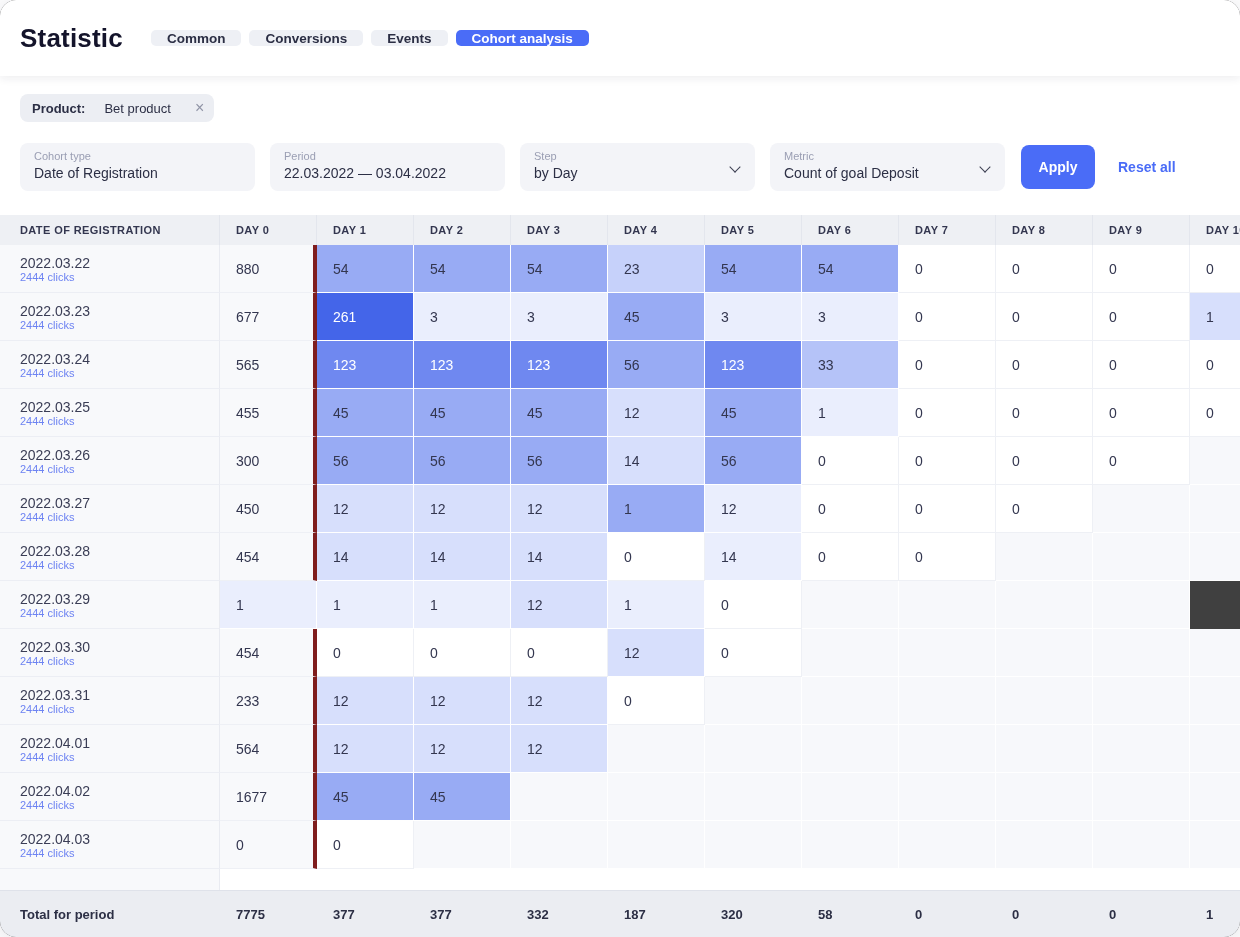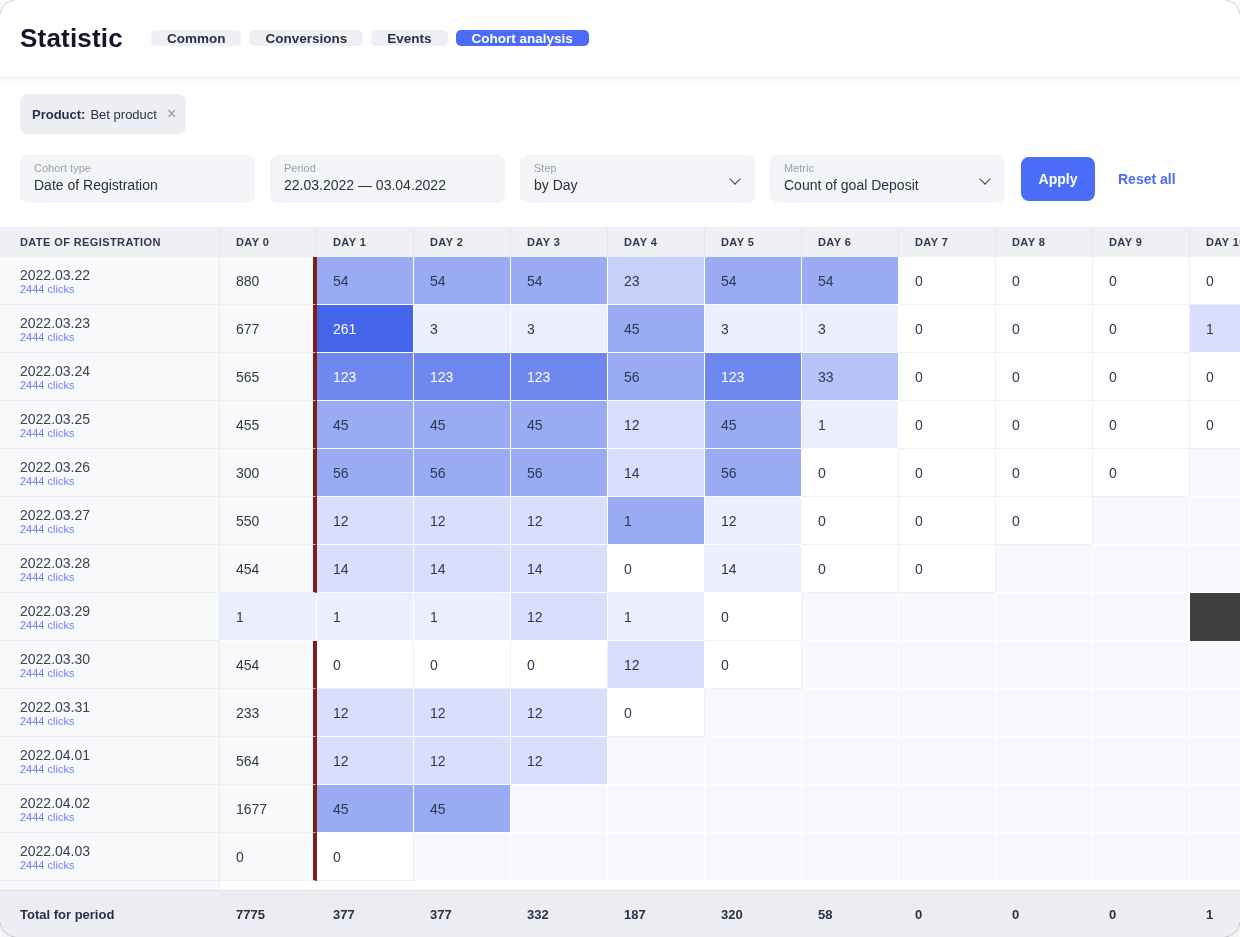--- a/index.html
+++ b/index.html
@@ -38,23 +38,23 @@
     font-size:13.5px; font-weight:600;
     font-family:inherit;
     text-align:right;
   }
   .tab.active { background:#4a6cf7; color:#fff; }
 
   
   .chip-row { flex:0 0 46px; padding:18px 20px 0; background:#fff; }
   .chip {
     display:inline-flex; align-items:center;
-    height:40px; padding:0 10px 0 12px;
+    height:28px; padding:0 10px 0 12px;
     background:#eceef3; border-radius:8px;
-    font-size:13px; color:#2c2f45; gap:5px;
+    font-size:13px; color:#2c2f45; gap:19px;
     cursor:pointer;
   }
   .chip-label { font-weight:700; }
   .chip-close { color:#9094a6; font-size:16px; line-height:1; margin-left:5px; cursor:pointer; }
 
   
   .controls {
     flex:0 0 78px;
     display:flex; align-items:center;
     padding:21px 20px 24px; gap:15px;
@@ -311,21 +311,21 @@
           <div class="cell heat lvl-0">0</div>
           <div class="cell heat lvl-0">0</div>
           <div class="cell heat lvl-e"></div>
         </div>
 
   <div class="trow">
     <div class="cell date-cell">
       <div class="date">2022.03.27</div>
       <div class="clicks">2444 clicks</div>
     </div>
-    <div class="cell day0-cell">550</div>
+    <div class="cell day0-cell">450</div>
   <div class="cell heat lvl-2">12</div>
           <div class="cell heat lvl-2">12</div>
           <div class="cell heat lvl-2">12</div>
           <div class="cell heat lvl-5">1</div>
           <div class="cell heat lvl-1">12</div>
           <div class="cell heat lvl-0">0</div>
           <div class="cell heat lvl-0">0</div>
           <div class="cell heat lvl-0">0</div>
           <div class="cell heat lvl-e"></div>
           <div class="cell heat lvl-e"></div>

